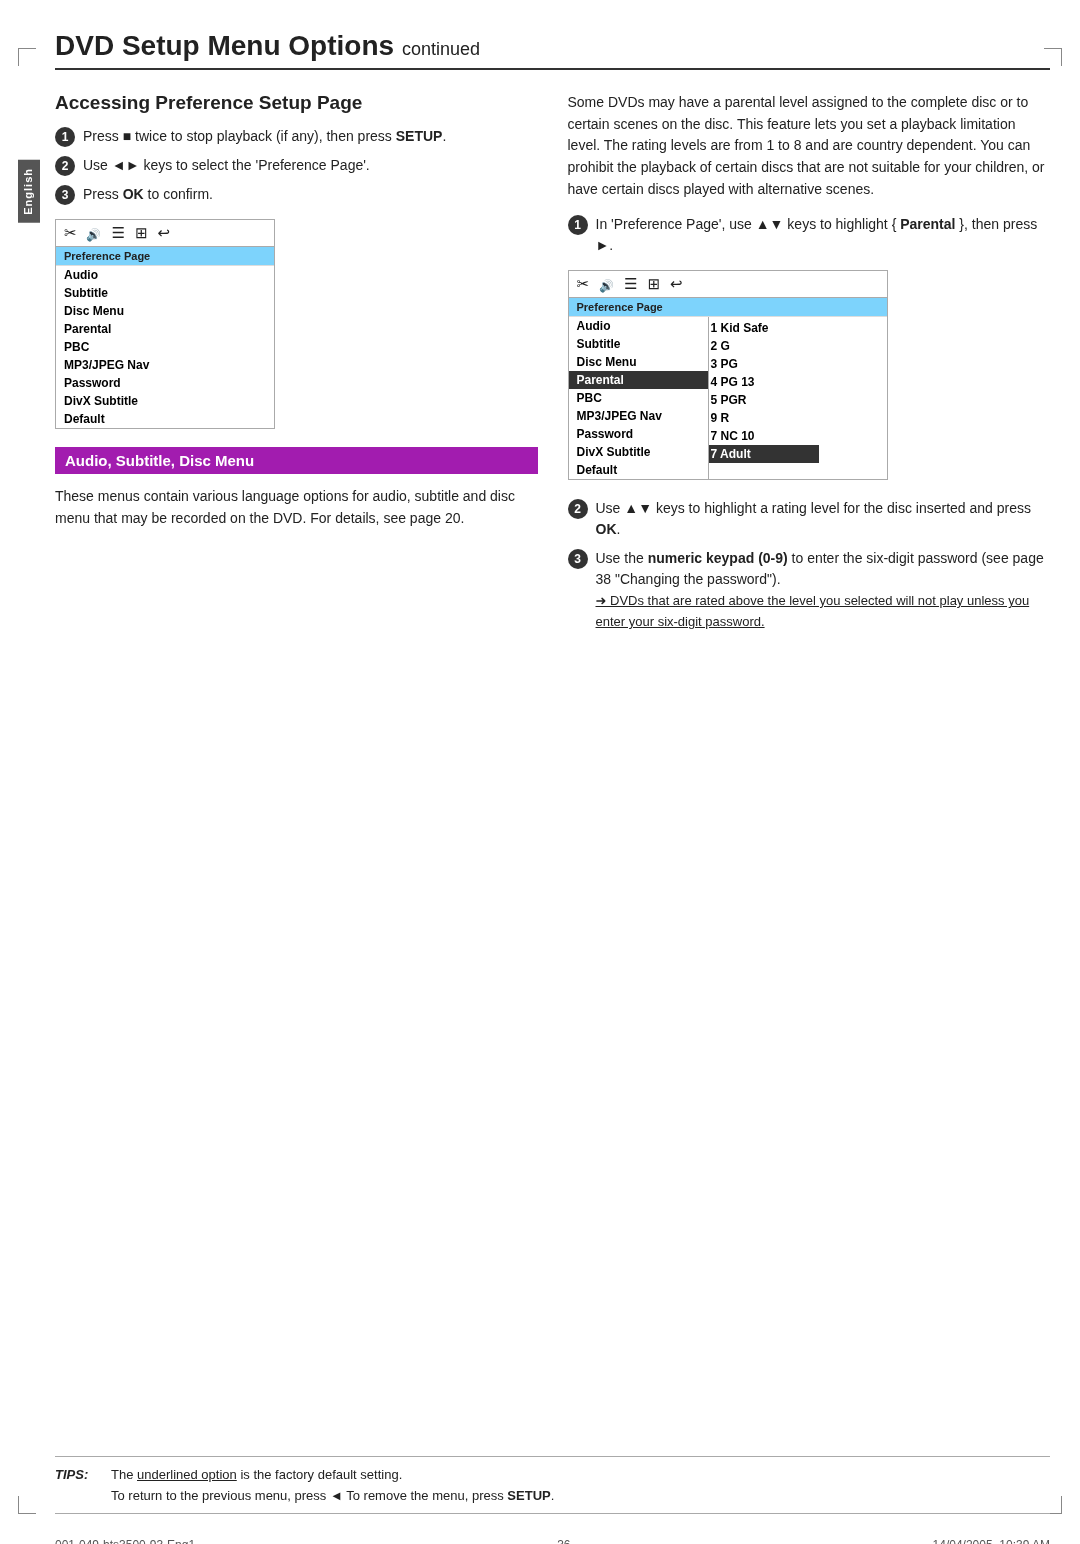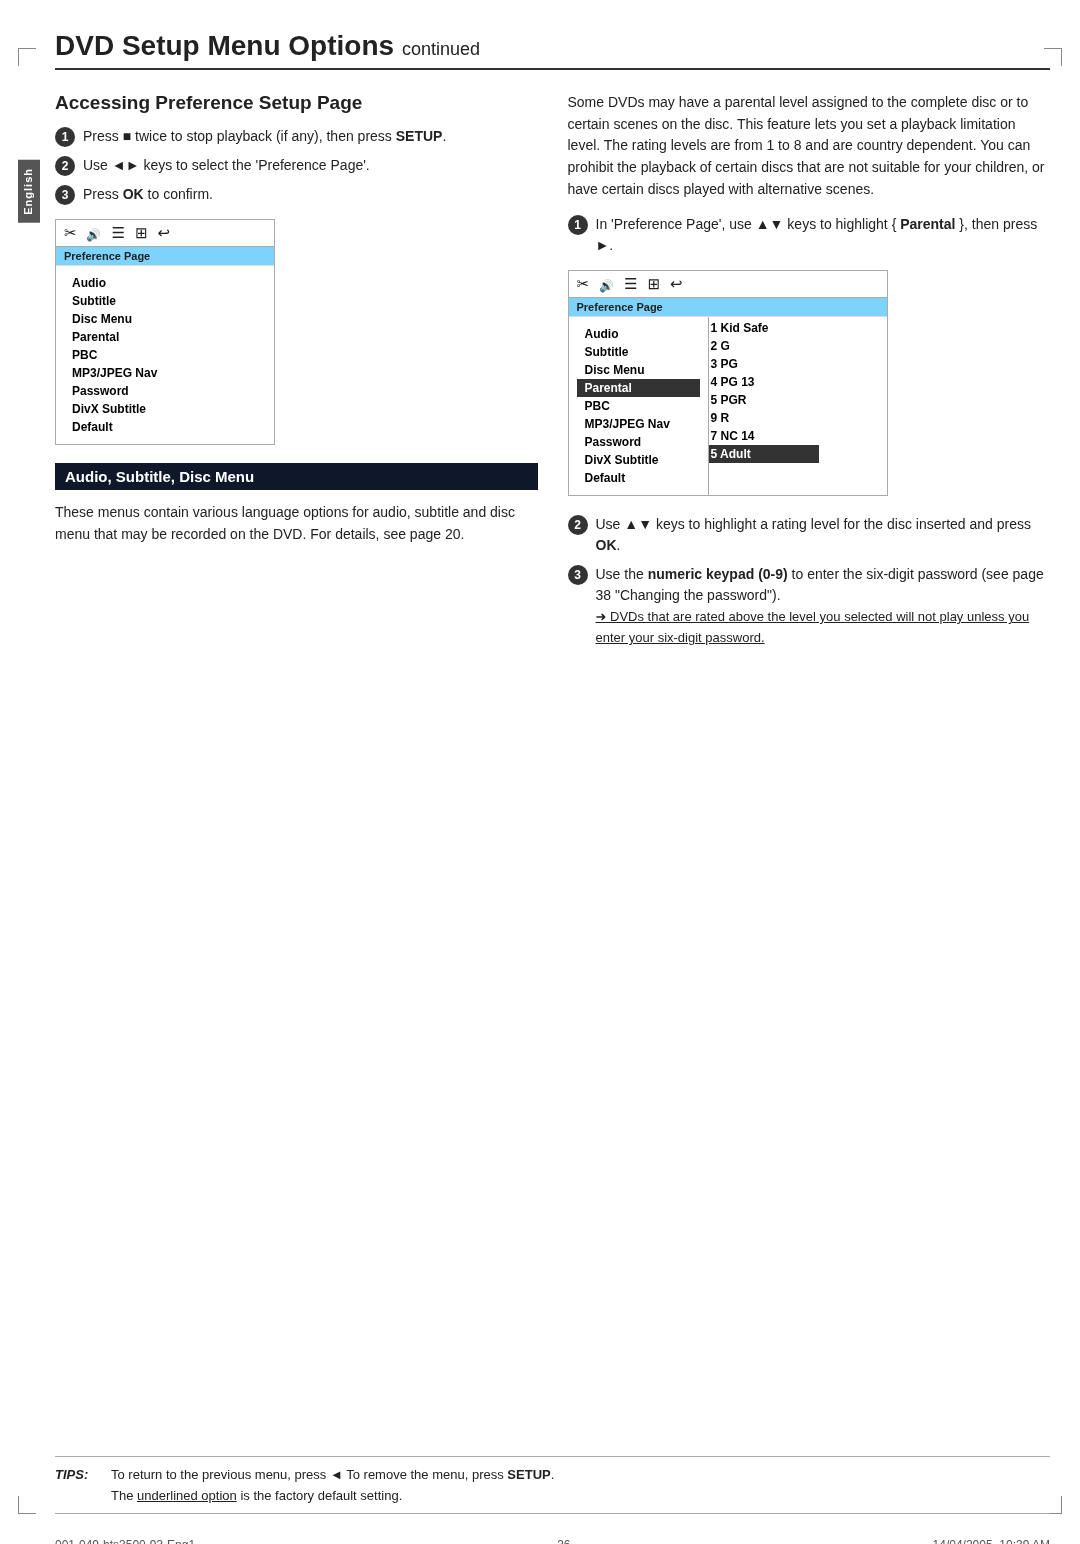--- a/index.html
+++ b/index.html
@@ -142,21 +142,21 @@
     .menu-label {
       font-size: 11px;
       font-weight: bold;
       padding: 3px 8px;
       background: #7dd3fc;
       border-bottom: 1px solid #ddd;
     }
     .menu-items-list {
       list-style: none;
       padding: 0;
-      margin: 8px;
+      margin: 0;
     }
     .menu-items-list li {
       font-size: 12px;
       font-weight: bold;
       padding: 2px 8px;
       color: #000;
     }
     .menu-items-list li.highlighted {
       background: #333;
       color: #fff;
@@ -193,21 +193,21 @@
 
     
     .body-text {
       font-size: 14px;
       line-height: 1.55;
       margin-bottom: 14px;
     }
 
     
     .subsection-heading {
-      background: #0f172a;
+      background: #a21caf;
       color: #fff;
       font-size: 15px;
       font-weight: bold;
       padding: 5px 10px;
       margin-bottom: 12px;
       margin-top: 10px;
     }
 
     
     .arrow-tip {
@@ -386,22 +386,22 @@
                 <li>Default</li>
               </ul>
             </div>
             <div class="menu-col-sub">
               <div class="sub-item">1  Kid Safe</div>
               <div class="sub-item">2  G</div>
               <div class="sub-item">3  PG</div>
               <div class="sub-item">4  PG 13</div>
               <div class="sub-item">5  PGR</div>
               <div class="sub-item">9  R</div>
-              <div class="sub-item">7  NC 14</div>
-              <div class="sub-item highlighted">5  Adult</div>
+              <div class="sub-item">7  NC 10</div>
+              <div class="sub-item highlighted">7  Adult</div>
             </div>
           </div>
         </div>
 
         <ul class="step-list">
           <li>
             <span class="step-num">2</span>
             <span class="step-text">Use <span class="sym-up"></span><span class="sym-down"></span> keys to highlight a rating level for the disc inserted and press <b>OK</b>.</span>
           </li>
           <li>
@@ -411,22 +411,22 @@
         </ul>
 
       </div>
     </div>
   </div>
 
   <div class="tips-section">
     <div class="tips-inner">
       <span class="tips-label">TIPS:</span>
       <div class="tips-text-col">
+        <div>The <span class="tips-underline">underlined option</span> is the factory default setting.</div>
         <div>To return to the previous menu, press <span class="sym-left"></span>  To remove the menu, press <b>SETUP</b>.</div>
-        <div>The <span class="tips-underline">underlined option</span> is the factory default setting.</div>
       </div>
     </div>
   </div>
 
   <div class="footer">
     <span>001-049-hts3500-93-Eng1</span>
     <span>36</span>
     <span>14/04/2005, 10:39 AM</span>
   </div>
 

